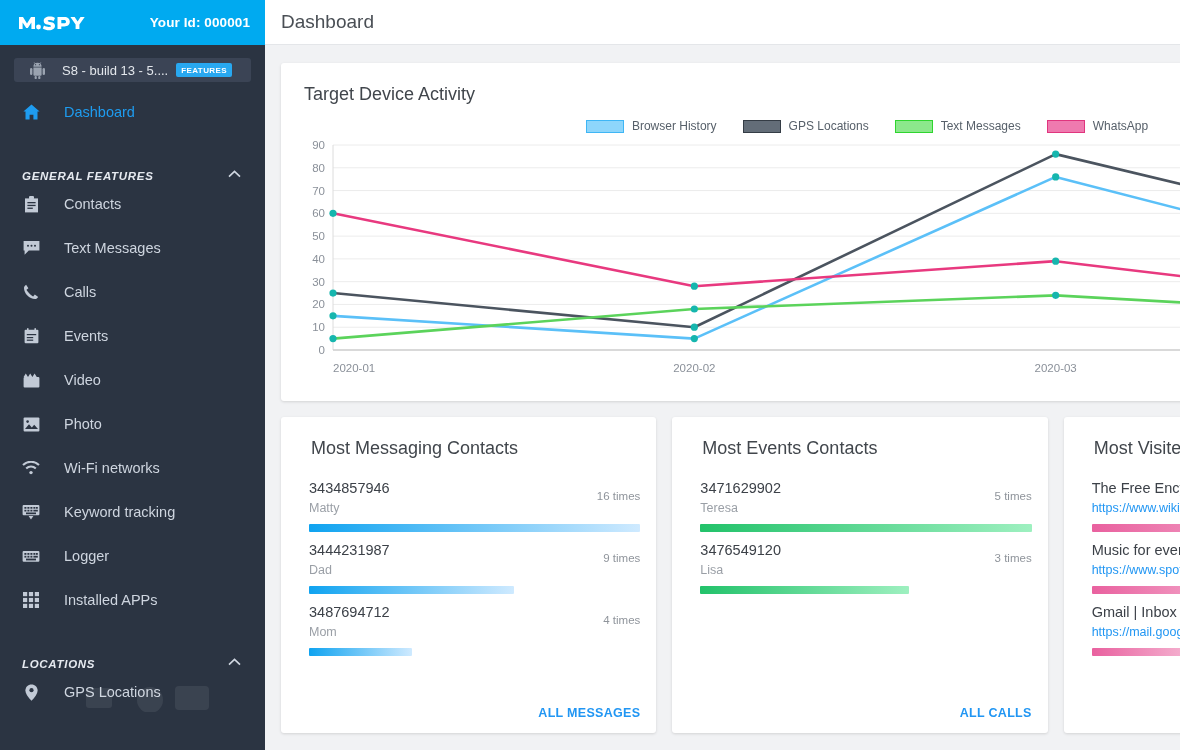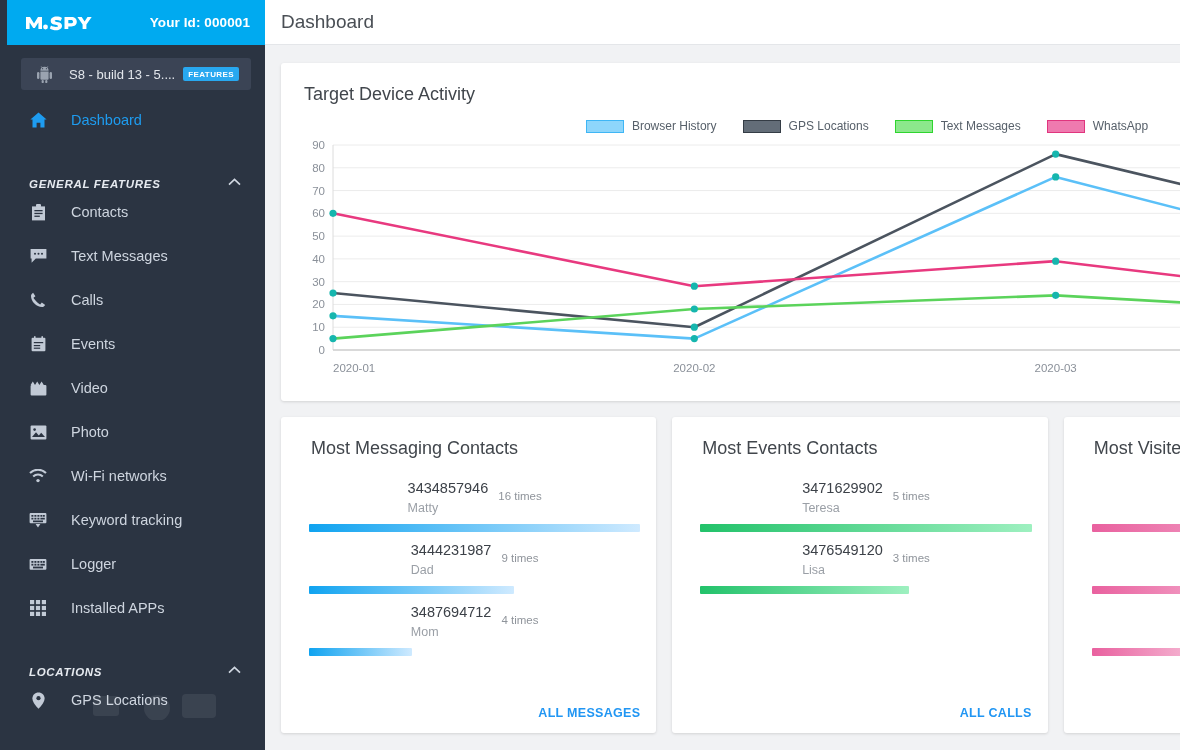--- a/index.html
+++ b/index.html
@@ -10,36 +10,36 @@
     font-family: "Liberation Sans", sans-serif;
     background: #f1f2f4;
   }
   .app { display: flex; width: 1180px; height: 750px; }
 
   
   .sidebar {
     width: 265px; min-width: 265px; height: 750px;
     background: #2b3442;
     display: flex; flex-direction: column;
-    position: relative; overflow: hidden; padding-left: 7px;
+    position: relative; overflow: hidden;
   }
   .brandbar {
     height: 45px; background: #00aaf0;
     display: flex; align-items: center; justify-content: space-between;
     padding: 0 15px 0 18px; flex: 0 0 45px;
   }
   .logo { display: flex; align-items: center; }
   .logo svg { display: block; }
   .your-id {
     color: #ffffff; font-size: 13.5px; font-weight: bold;
     letter-spacing: .1px; white-space: nowrap;
   }
 
   .device-box {
-    margin: 13px 14px 0 14px; height: 32px;
+    margin: 13px 14px 0 14px; height: 24px;
     background: #3b4455; border-radius: 3px;
     display: flex; align-items: center; padding: 0 10px;
     flex: 0 0 auto;
   }
   .device-icon { width: 26px; display: flex; justify-content: center; color: #9aa3b0; }
   .device-name {
     color: #e3e7ec; font-size: 13px; margin-left: 12px;
     white-space: nowrap; overflow: hidden;
   }
   .premium-badge {
@@ -104,21 +104,21 @@
   .swatch { width: 38px; height: 13px; border: 1.6px solid; display: block; }
   .legend-label { font-size: 12px; color: #57606a; }
   .chart-area { position: relative; margin-top: 2px; }
 
   
   .cards-row { display: flex; gap: 16px; margin-top: 16px; }
   .list-card { flex: 1 1 0; padding: 18px 16px 12px 28px; height: 316px; display: flex; flex-direction: column; }
   .list-title { font-size: 18px; color: #41464c; margin: 3px 0 0 2px; }
   .rows { margin-top: 20px; flex: 1 1 auto; }
   .row { margin-bottom: 9px; }
-  .row-head { display: flex; align-items: flex-start; justify-content: center; }
+  .row-head { display: flex; align-items: flex-start; justify-content: space-between; }
   .row-main { min-width: 0; }
   .row-primary { font-size: 14.5px; color: #3c4148; line-height: 19px; }
   .row-secondary { font-size: 12.5px; color: #9a9fa6; line-height: 18px; margin-top: 1px; }
   .row-secondary.link { color: #2196f3; }
   .row-count { font-size: 11.5px; color: #8f949b; white-space: nowrap; padding-top: 11px; padding-left: 10px; }
   .bar-track { height: 8px; margin-top: 7px; border-radius: 1px; }
   .bar-fill { height: 8px; border-radius: 1px; }
   .card-footer { text-align: right; padding-top: 4px; }
   .card-link {
     font-size: 12.5px; font-weight: bold; color: #2196f3;

